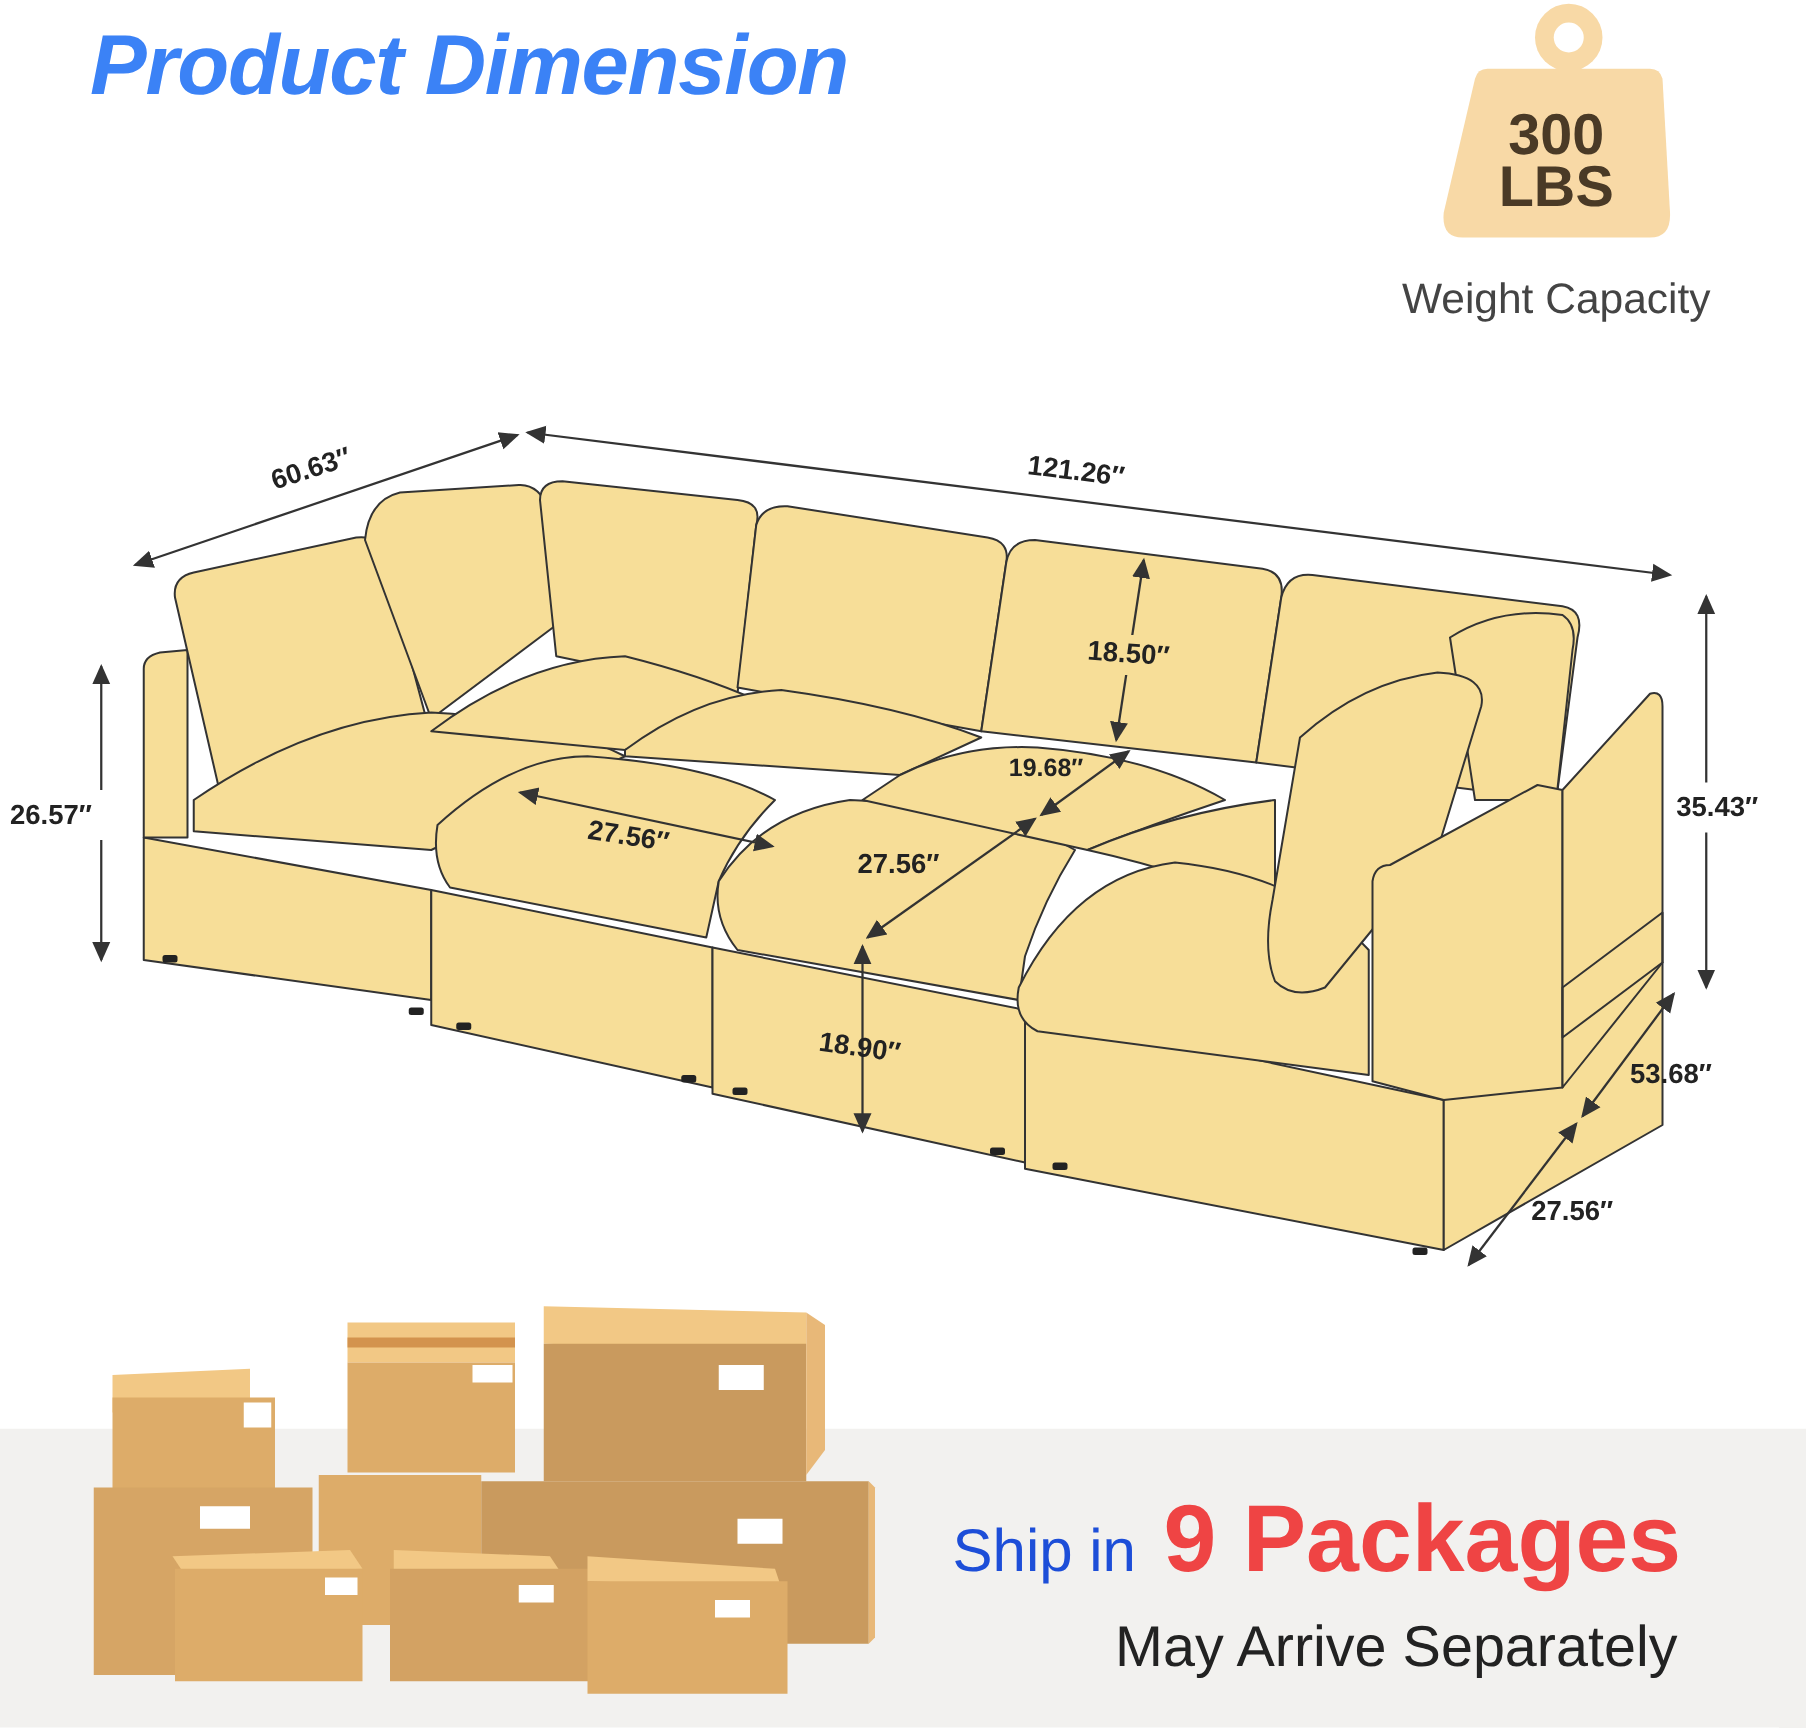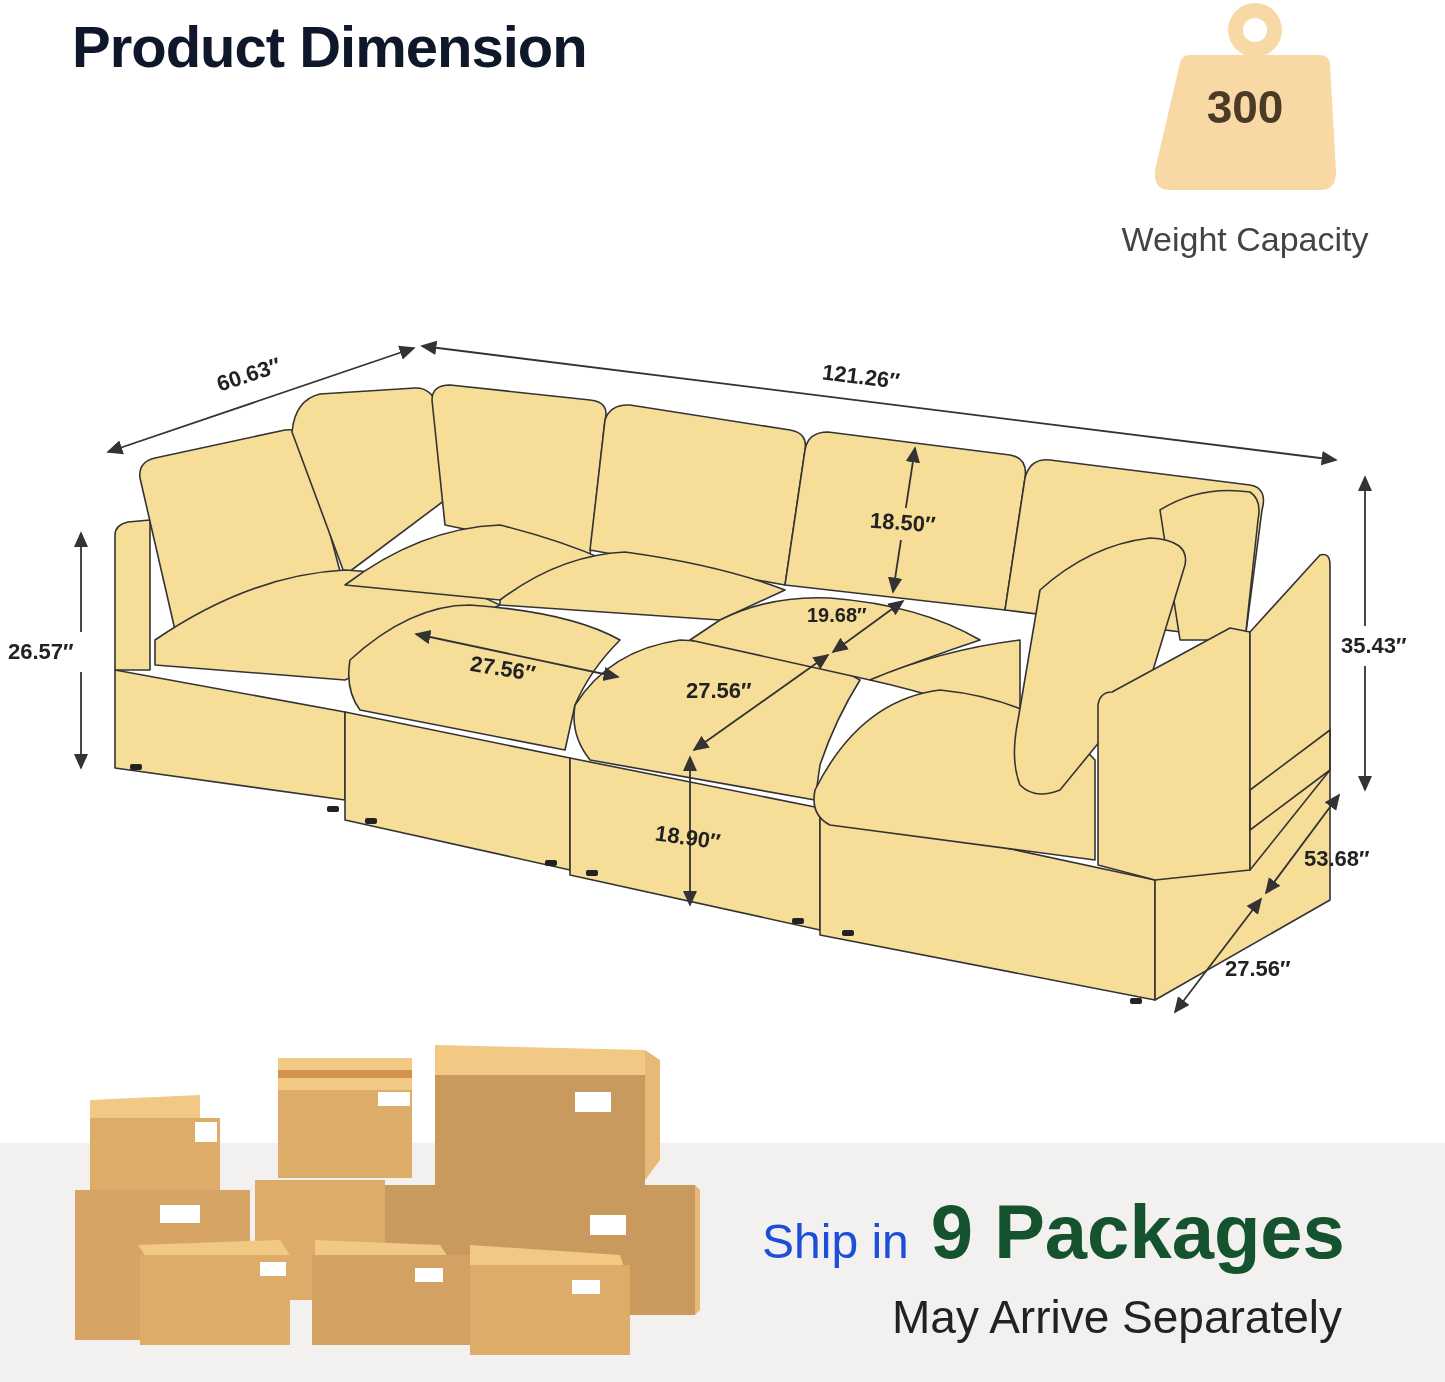--- a/index.html
+++ b/index.html
@@ -1,44 +1,45 @@
 <!DOCTYPE html>
 <html><head>
 <meta charset="utf-8">
 <style>
   html,body{margin:0;padding:0;}
   body{width:1445px;height:1382px;position:relative;overflow:hidden;background:#ffffff;font-family:"Liberation Sans","DejaVu Sans",sans-serif;}
   .floor{position:absolute;left:0;top:1143px;width:1445px;height:239px;background:#f2f1ef;}
-  .title{position:absolute;left:72px;top:18px;font-size:58px;font-weight:bold;color:#0f172a;letter-spacing:-1px;margin:0;line-height:1;}
+  .title{position:absolute;left:72px;top:18px;font-size:68px;font-weight:bold;color:#3b82f6;letter-spacing:-1px;margin:0;line-height:1;font-style:italic;}
   .weight{position:absolute;left:1150px;top:0;width:190px;height:195px;}
   .weight .num{position:absolute;left:0;width:190px;text-align:center;font-weight:bold;color:#4a3a26;font-size:46px;line-height:1;}
   .weight .n1{top:73px;margin-top:11px;}
   .weight .n2{top:126px;}
   .cap{position:absolute;left:1100px;top:216px;width:290px;text-align:center;color:#444;font-size:34px;line-height:46px;}
   svg.main{position:absolute;left:0;top:0;}
   .ship{position:absolute;left:762px;top:1188px;white-space:nowrap;}
   .ship .pre{font-size:48px;color:#1d4ed8;vertical-align:baseline;}
-  .ship .big{font-size:76px;font-weight:bold;color:#14532d;margin-left:22px;vertical-align:baseline;margin-top:22px;}
+  .ship .big{font-size:76px;font-weight:bold;color:#ef4444;margin-left:22px;vertical-align:baseline;margin-top:22px;}
   .sep{position:absolute;left:892px;top:1290px;font-size:46px;color:#222;white-space:nowrap;text-align:right;}
   .dim{position:absolute;font-weight:bold;font-size:22px;color:#222;white-space:nowrap;}
 </style>
 </head>
 <body>
 
 <div class="floor"></div>
 
 <h1 class="title">Product Dimension</h1>
 
 <div class="weight">
   <svg width="190" height="195">
     <circle cx="105" cy="30" r="27" fill="#f8d9a6"></circle>
     <circle cx="105" cy="30" r="12" fill="#ffffff"></circle>
     <path d="M40 55 L170 55 Q178 55 180 63 L186 170 Q187 190 170 190 L20 190 Q3 190 5 170 L30 63 Q32 55 40 55 Z" fill="#f8d9a6"></path>
   </svg>
   <div class="num n1">300</div>
+  <div class="num n2">LBS</div>
 </div>
 <div class="cap">
   <div>Weight Capacity</div>
 </div>
 
 <svg class="main" width="1445" height="1382">
   <defs>
     <marker id="ah" markerWidth="10" markerHeight="10" refX="8" refY="5" orient="auto-start-reverse">
       <path d="M0 1 L9 5 L0 9 Z" fill="#333"></path>
     </marker>

